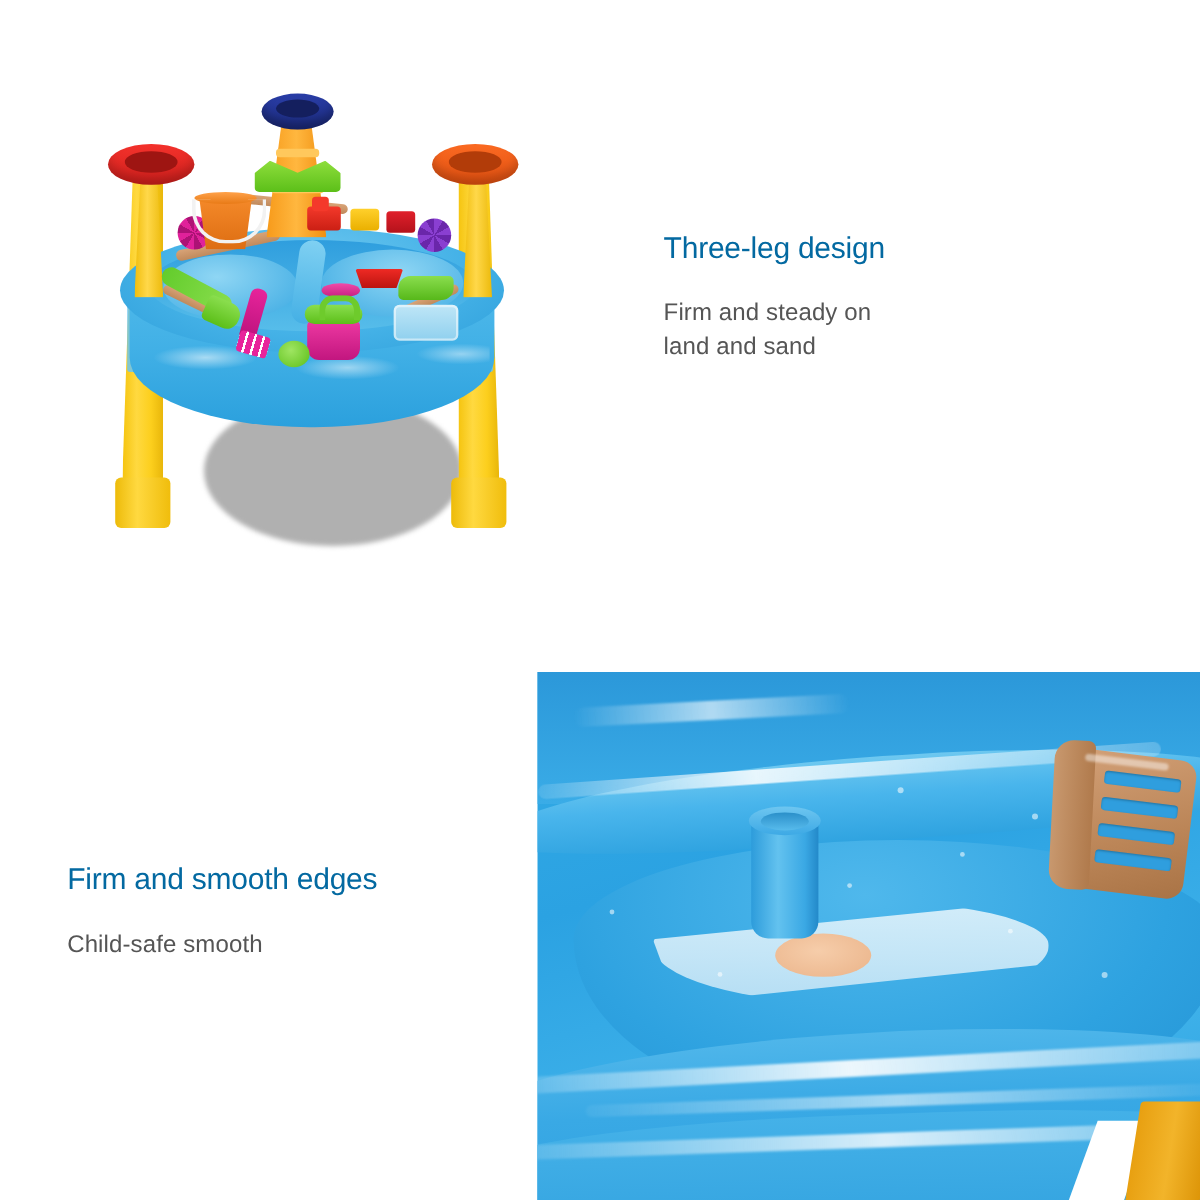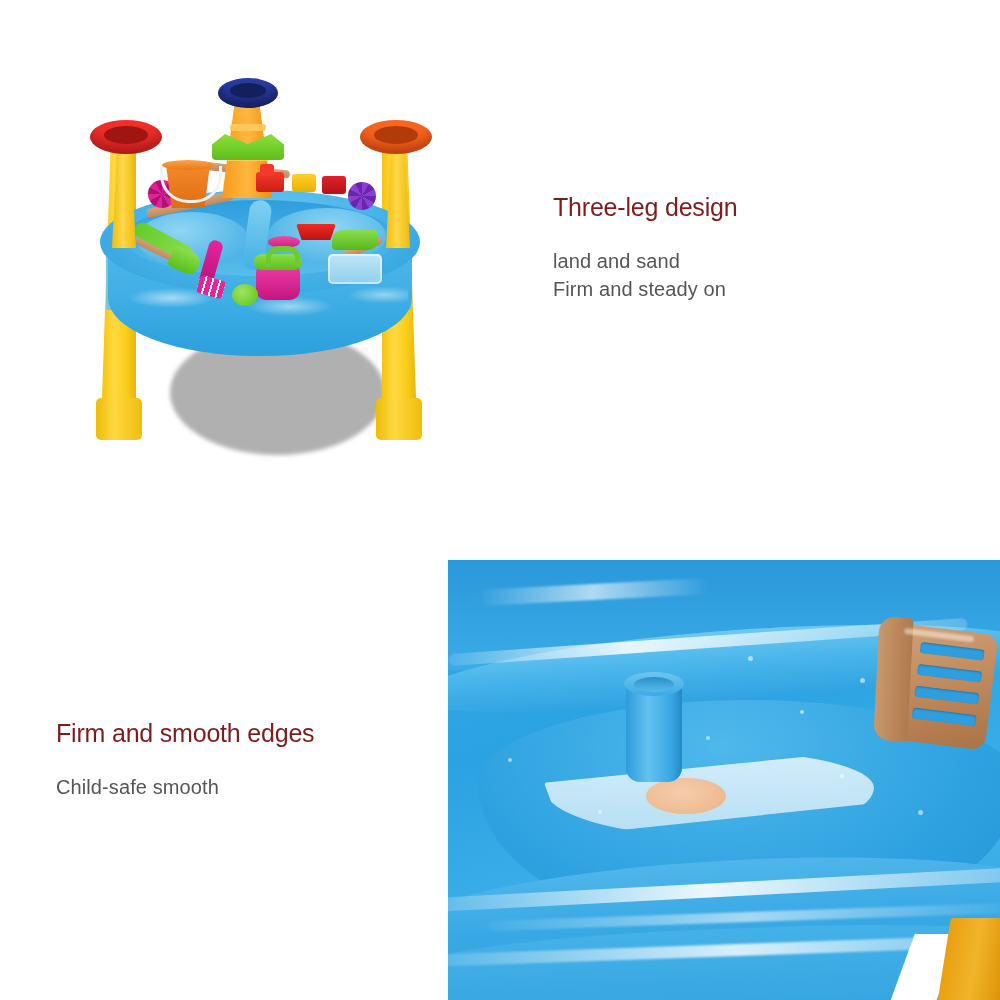--- a/index.html
+++ b/index.html
@@ -165,21 +165,21 @@
   
   .txt-top{position:absolute;left:553px;top:186px;width:430px;}
   .txt-bottom{position:absolute;left:56px;top:712px;width:420px;}
 
   .headline{
     font-size:38px;font-weight:700;color:#0d0d0d;
     letter-spacing:-0.6px;line-height:1.06;margin:0;
     font-family:"Liberation Sans", sans-serif;
   }
   .subhead{
-    font-size:25px;font-weight:400;color:#7f1d1d;
+    font-size:25px;font-weight:400;color:#0369a1;
     line-height:1.22;margin:6px 0 0 0;letter-spacing:-0.2px;
   }
   .bodytext{
     font-size:20px;font-weight:300;color:#555555;
     line-height:1.44;margin:24px 0 0 0;letter-spacing:0.1px;
   }
   .bodytext span{display:block;}
 
   
   .photo{
@@ -337,22 +337,22 @@
       <div class="train-blue"></div>
       <div class="can-body"></div>
       <div class="can-top"></div>
       <div class="can-handle"></div>
       <div class="can-spout"></div>
     </div>
 
     <div class="txt-top">
       <p class="subhead">Three-leg design</p>
       <p class="bodytext">
+        <span>Firm and steady on</span>
         <span>land and sand</span>
-        <span>Firm and steady on</span>
       </p>
     </div>
   </div>
 
   <div class="txt-bottom">
     <p class="subhead">Firm and smooth edges</p>
     <p class="bodytext">
       <span>Child-safe smooth</span>
     </p>
   </div>

